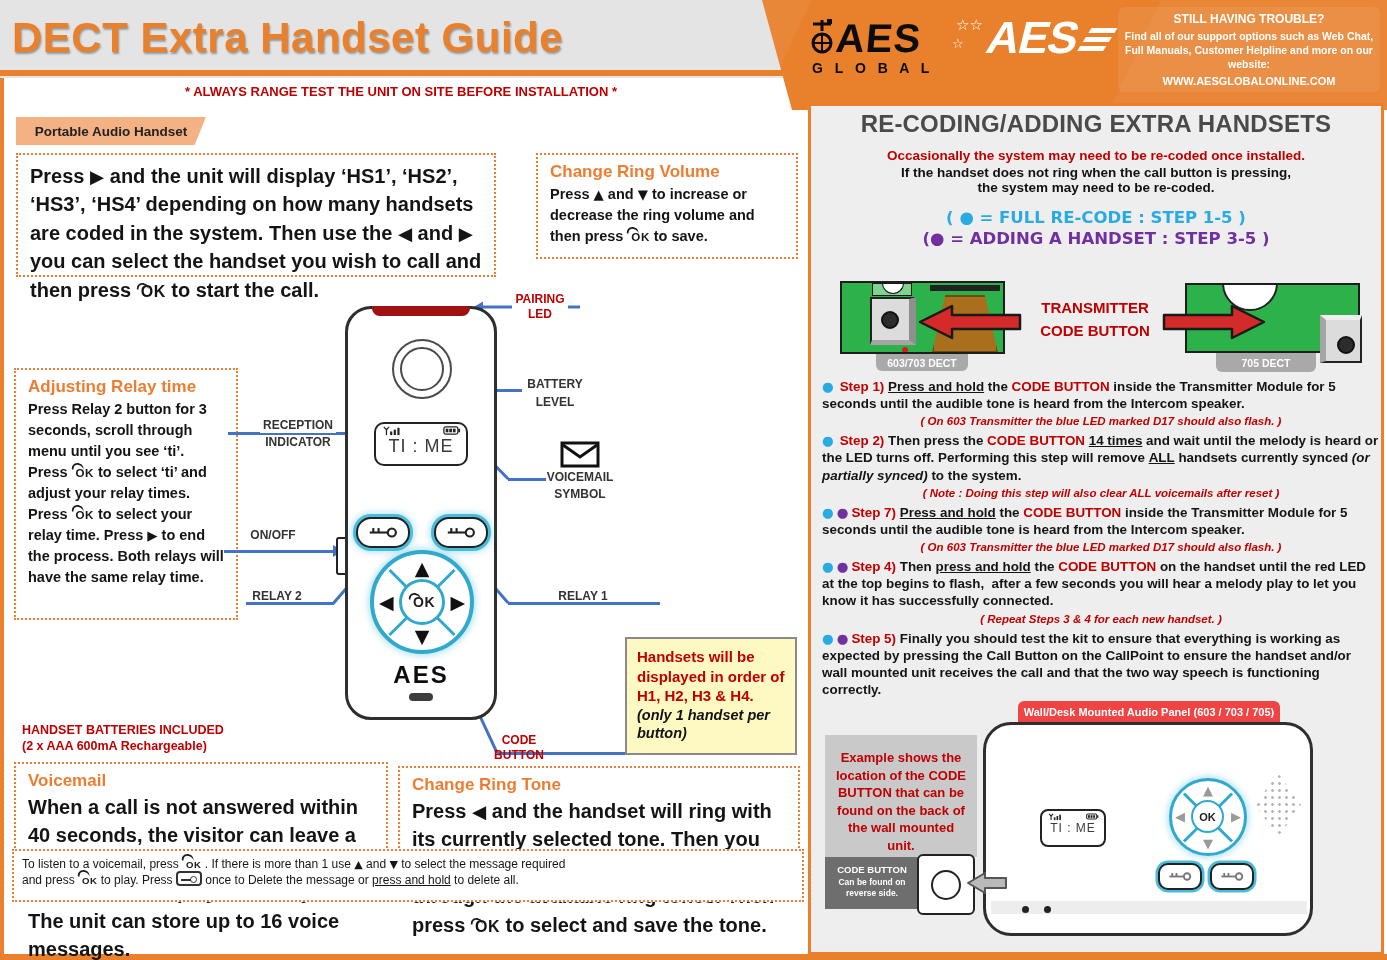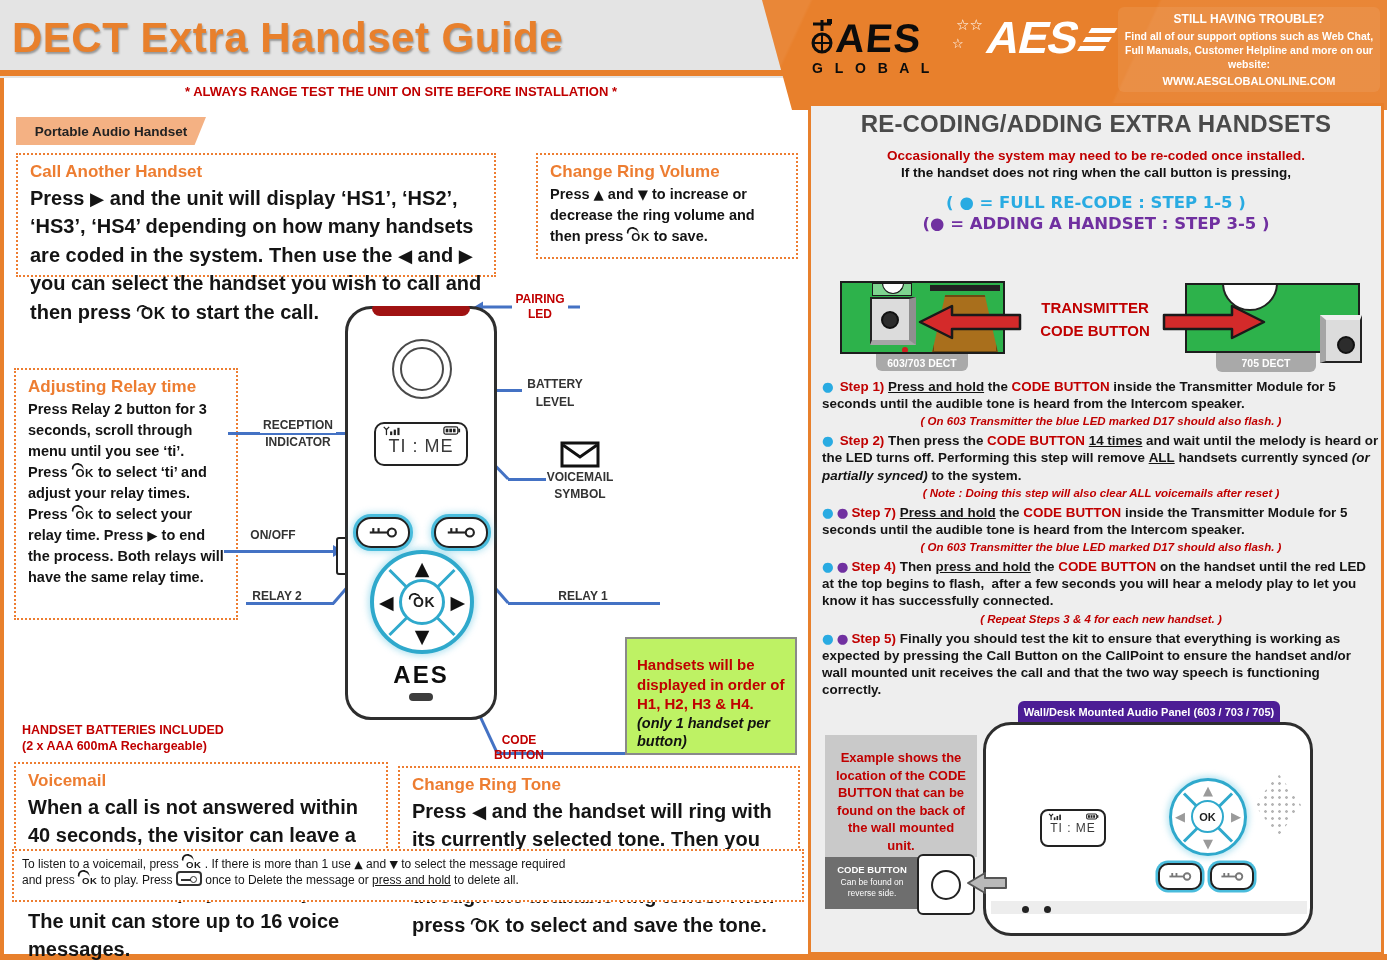--- a/index.html
+++ b/index.html
@@ -50,22 +50,22 @@
   .okico::before { content:""; display:inline-block; width:10px; height:6px;
                    border:2px solid #1a1a1a; border-bottom:none; border-right:none;
                    border-radius:9px 9px 0 0; transform:rotate(14deg);
                    margin-right:-8px; position:relative; top:-6px; }
   .keybadge { display:inline-block; width:26px; height:15px; border:2px solid #333;
               border-radius:4px; position:relative; vertical-align:-2px; }
   .keybadge::before { content:""; position:absolute; right:3px; top:3px; width:5px; height:5px;
                       border:1.5px solid #333; border-radius:50%; }
   .keybadge::after { content:""; position:absolute; left:3px; top:6px; width:10px; height:2px; background:#333; }
   .batteries { left:22px; top:722px; font-size:12.5px; font-weight:700; color:#C00000; line-height:1.3; }
-  .order-box { left:625px; top:637px; width:172px; height:118px; background:#bef264;
-               border:2px solid #8a8a8a; padding:16px 10px; }
+  .order-box { left:625px; top:637px; width:172px; height:118px; background:#fef9c3;
+               border:2px solid #8a8a8a; padding:8px 10px; }
   .order-l1 { font-size:15px; font-weight:700; color:#C00000; line-height:1.3; }
   .order-l2 { font-size:14.5px; font-weight:700; font-style:italic; color:#111; line-height:1.3; }
   .listen { left:12px; top:849px; width:792px; height:53px; text-align:left;
             padding:6px 8px; font-size:12px; }
 
   
   .lab { position:absolute; font-size:12px; font-weight:700; color:#333; text-align:center;
          line-height:1.25; z-index:3; }
   .lab.red { color:#C00000; }
   .bline { position:absolute; height:2.5px; background:#4472C4; z-index:1; }
@@ -116,31 +116,31 @@
   .steps { left:822px; top:378px; width:558px; }
   .step { font-size:13.4px; font-weight:600; color:#141414; line-height:1.28; margin-bottom:3px; }
   .step .b1 { color:#29ABE2; font-family:"DejaVu Sans",sans-serif; margin-right:3px; }
   .step .b2 { color:#7030A0; font-family:"DejaVu Sans",sans-serif; margin-right:3px; }
   .slabel { color:#C00000; font-weight:800; }
   .rb { color:#C00000; font-weight:800; }
   .note { text-align:center; color:#C00000; font-style:italic; font-weight:700;
           font-size:11.5px; margin:1px 0 5px; }
 
   
-  .wtab { left:1018px; top:701px; width:262px; height:21px; background:#4c1d95; color:#fff;
+  .wtab { left:1018px; top:701px; width:262px; height:21px; background:#ef4444; color:#fff;
           font-size:11px; font-weight:700; display:flex; align-items:center; justify-content:center;
           border-radius:6px 6px 0 0; z-index:1; }
   .wpanel { left:983px; top:722px; width:330px; height:214px; background:#fff; overflow:hidden;
             border:3px solid #2e2e2e; border-radius:28px; z-index:2; }
   .exbox { left:825px; top:735px; width:152px; height:122px; background:#c9c9c9; z-index:1;
            padding:14px 10px; text-align:center; font-size:13px; font-weight:700; color:#C00000; line-height:1.35; }
   .cbox { left:825px; top:857px; width:94px; height:52px; background:#6e6e6e; z-index:2;
           color:#fff; text-align:center; padding-top:7px; line-height:1.35; }
   .cbox .c1 { font-size:9.5px; font-weight:700; }
-  .cbox .c2 { font-size:8.5px; font-weight:400; }
+  .cbox .c2 { font-size:8.5px; font-weight:700; }
   .sqbtn { left:917px; top:854px; width:58px; height:61px; background:#fff; border:2.5px solid #222;
            border-radius:6px; z-index:3; display:flex; align-items:center; justify-content:center; }
   .sqbtn .cir { width:30px; height:30px; border:2.5px solid #222; border-radius:50%; }
   .dots { background-image:radial-gradient(#b5b5b5 1.1px, transparent 1.6px); background-size:7px 7px; }
   .envs { width:26px; height:16px; vertical-align:-3px; }
 </style>
 </head>
 <body>
 
 <div class="page">
@@ -172,21 +172,20 @@
     <div class="support-b">Find all of our support options such as Web Chat, Full Manuals, Customer Helpline and more on our website:</div>
     <div class="support-s">WWW.AESGLOBALONLINE.COM</div>
   </div>
 
   <div class="abs edge-left"></div>
   <div class="abs edge-bottom"></div>
 
   <div class="abs pah-tab">Portable Audio Handset</div>
 
   <div class="obox" style="left:16px;top:153px;width:480px;height:124px;">
-    <h3>Call Another Handset</h3>
     <div class="bt">Press <span class="tri">▶</span> and the unit will display ‘<b>HS1</b>’, ‘<b>HS2</b>’, ‘<b>HS3</b>’, ‘<b>HS4</b>’ depending on how many handsets are coded in the system. Then use the <span class="tri">◀</span> and <span class="tri">▶</span> you can select the handset you wish to call and then press <span class="okico">OK</span> to start the call.</div>
   </div>
 
   <div class="obox" style="left:536px;top:153px;width:262px;height:106px;">
     <h3>Change Ring Volume</h3>
     <div class="bt" style="font-size:14.5px;">Press <span class="tri">▲</span> and <span class="tri">▼</span> to increase or decrease the ring volume and then press <span class="okico">OK</span> to save.</div>
   </div>
 
   <div class="obox" style="left:14px;top:368px;width:224px;height:252px;">
     <h3>Adjusting Relay time</h3>
@@ -310,20 +309,21 @@
     <h3>Change Ring Tone</h3>
     <div class="bt">Press <span class="tri">◀</span> and the handset will ring with its currently selected tone. Then you can press the <span class="tri">▲</span> and <span class="tri">▼</span> keys to cycle through the available ring tones. Then press <span class="okico">OK</span> to select and save the tone.</div>
   </div>
   <div class="obox listen bt">To listen to a voicemail, press <span class="okico">OK</span> . If there is more than 1 use <span class="tri">▲</span> and <span class="tri">▼</span> to select the message required<br>and press <span class="okico">OK</span> to play. Press <span class="keybadge"></span> once to Delete the message or <u>press and hold</u> to delete all.</div>
 
   <div class="abs rpanel"></div>
   <div class="abs rintro">
     <div class="rtitle">RE-CODING/ADDING EXTRA HANDSETS</div>
     <div class="rred">Occasionally the system may need to be re-coded once installed.</div>
     <div class="rblk">If the handset does not ring when the call button is pressing,</div>
+    <div class="rblk" style="margin-top:0;">the system may need to be re-coded.</div>
     <div class="leg1">( ● = FULL RE-CODE : STEP 1-5 )</div>
     <div class="leg2">(● = ADDING A HANDSET : STEP 3-5 )</div>
   </div>
 
   <div class="pcb" style="left:840px;top:281px;width:165px;height:73px;">
     <div class="abs" style="left:30px;top:0;width:40px;height:13px;background:#7ed38f;border:1.5px solid #1a1a1a;"></div>
     <div class="abs" style="left:40px;top:0;width:22px;height:11px;background:#fff;border:1.5px solid #1a1a1a;border-radius:0 0 11px 11px;"></div>
     <div class="abs" style="left:88px;top:2px;width:70px;height:6px;background:#222;"></div>
     <div class="abs" style="left:90px;top:12px;width:66px;height:58px;background:#a96f1c;border:2px solid #6d4a12;clip-path:polygon(20% 0,80% 0,100% 100%,0 100%);"></div>
     <div class="abs" style="left:60px;top:64px;width:6px;height:6px;border-radius:50%;background:#cf1f1f;"></div>

